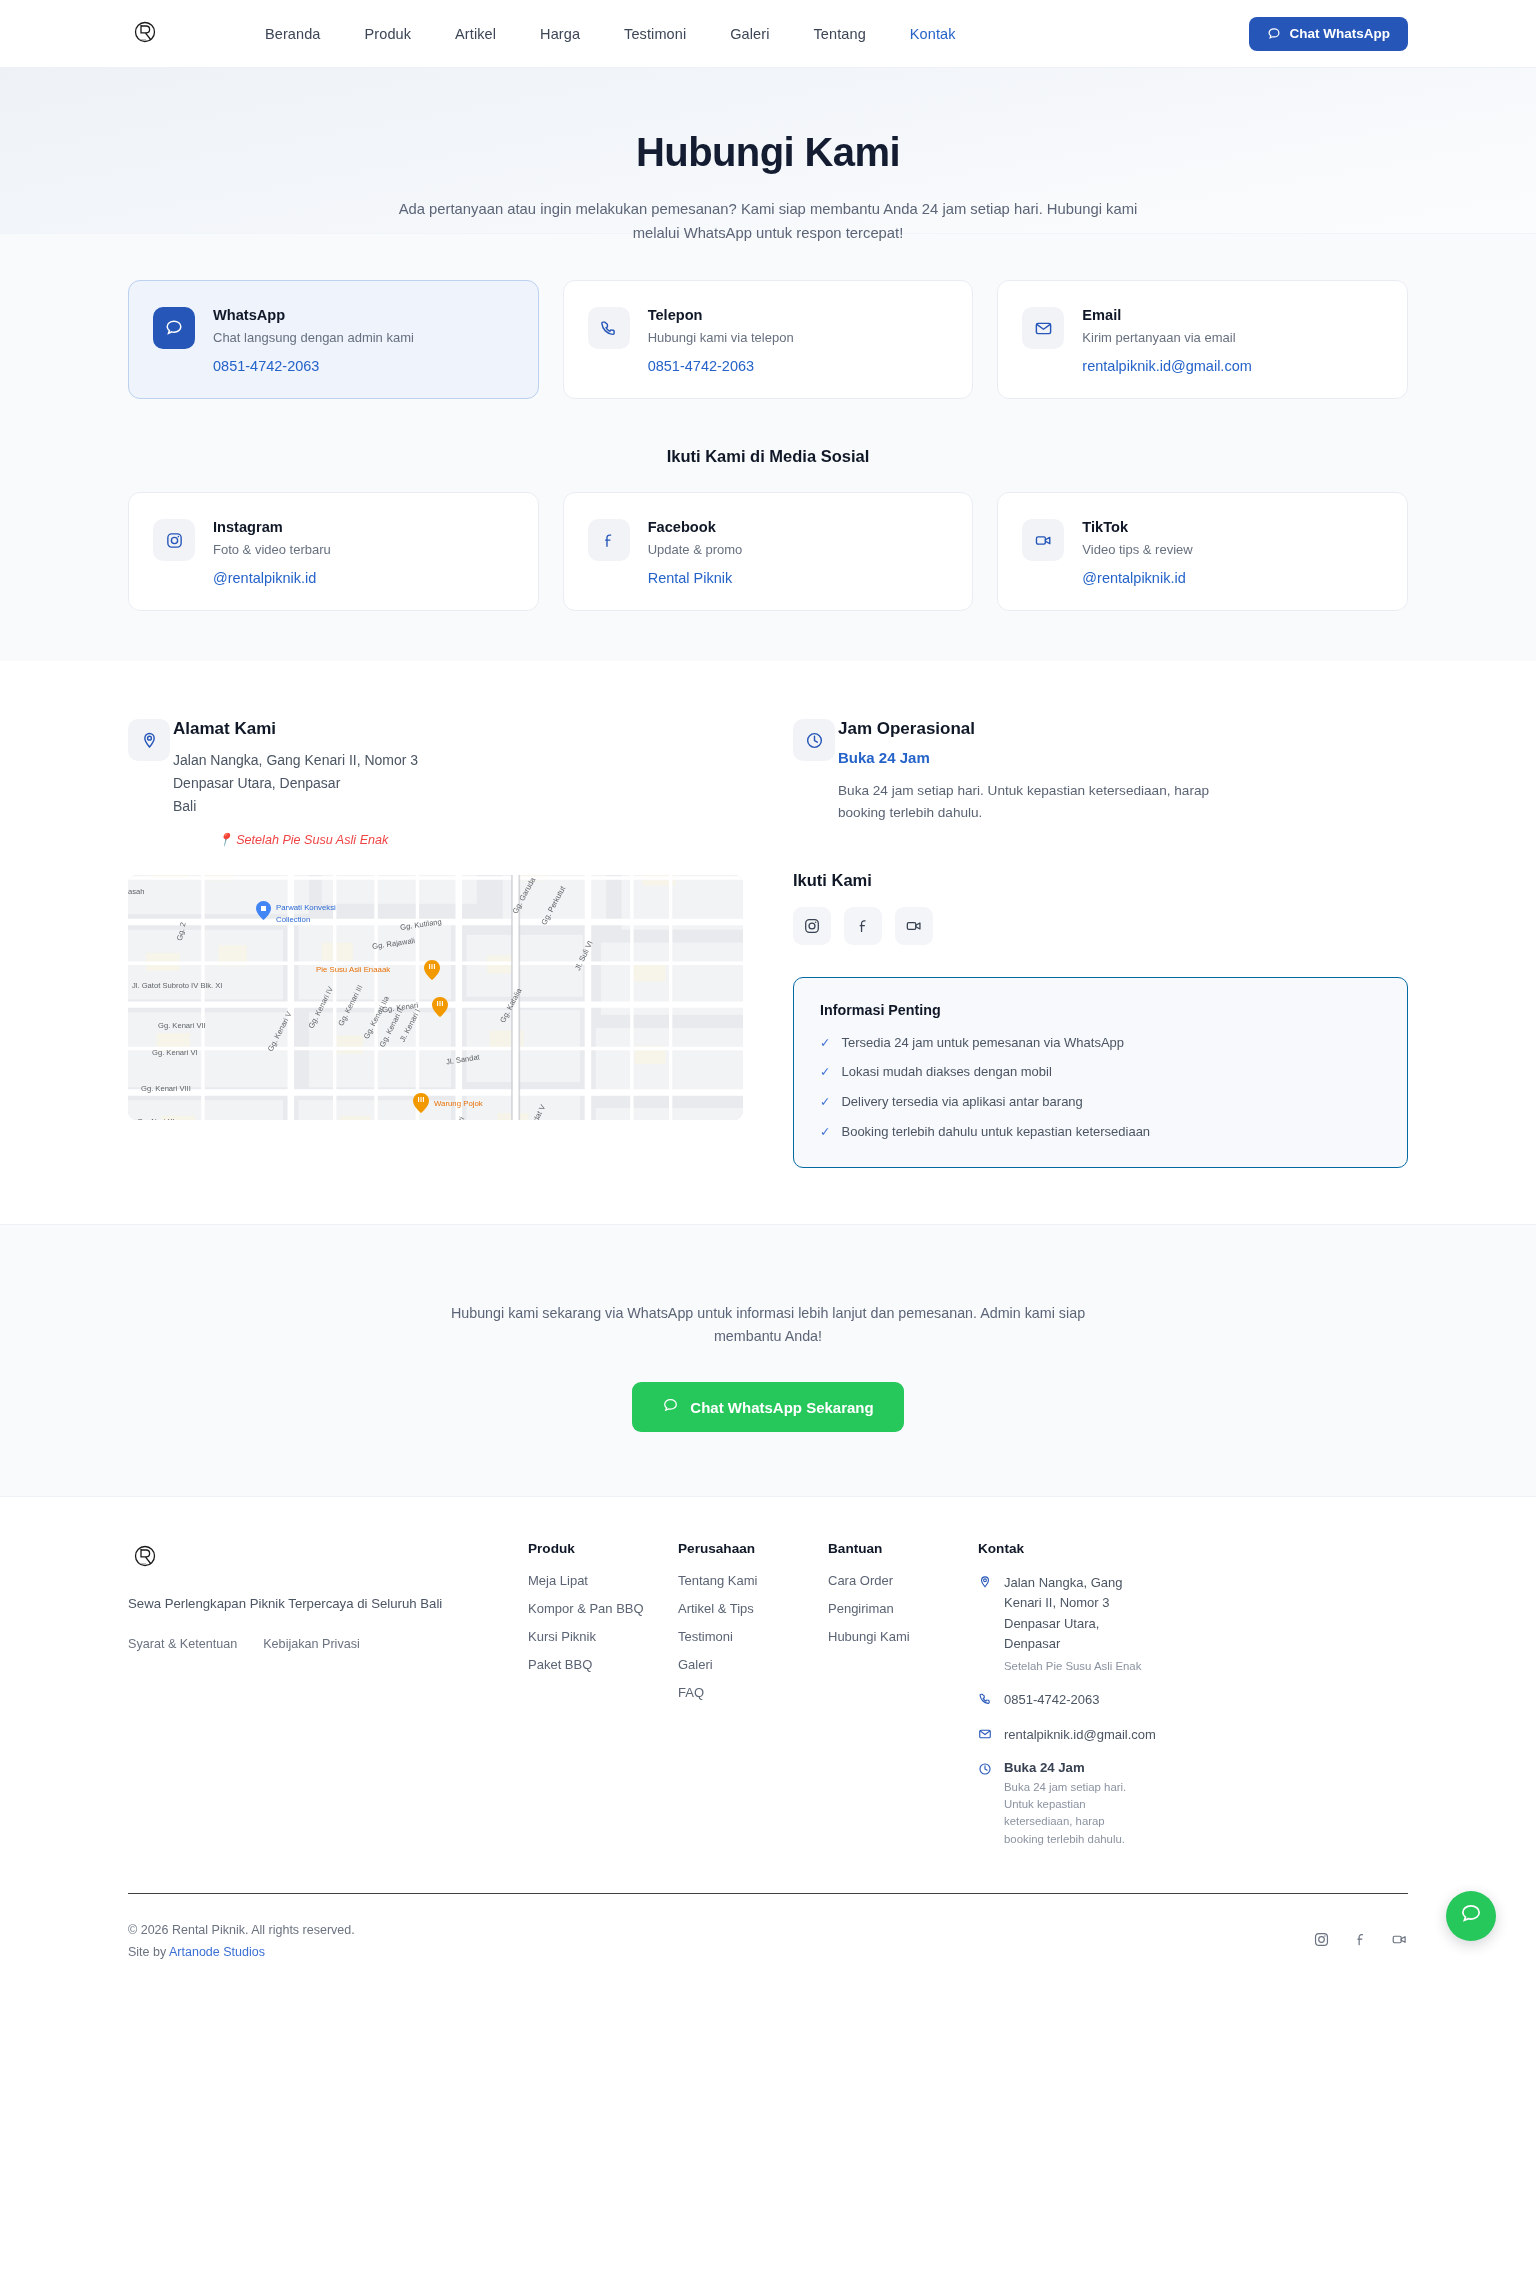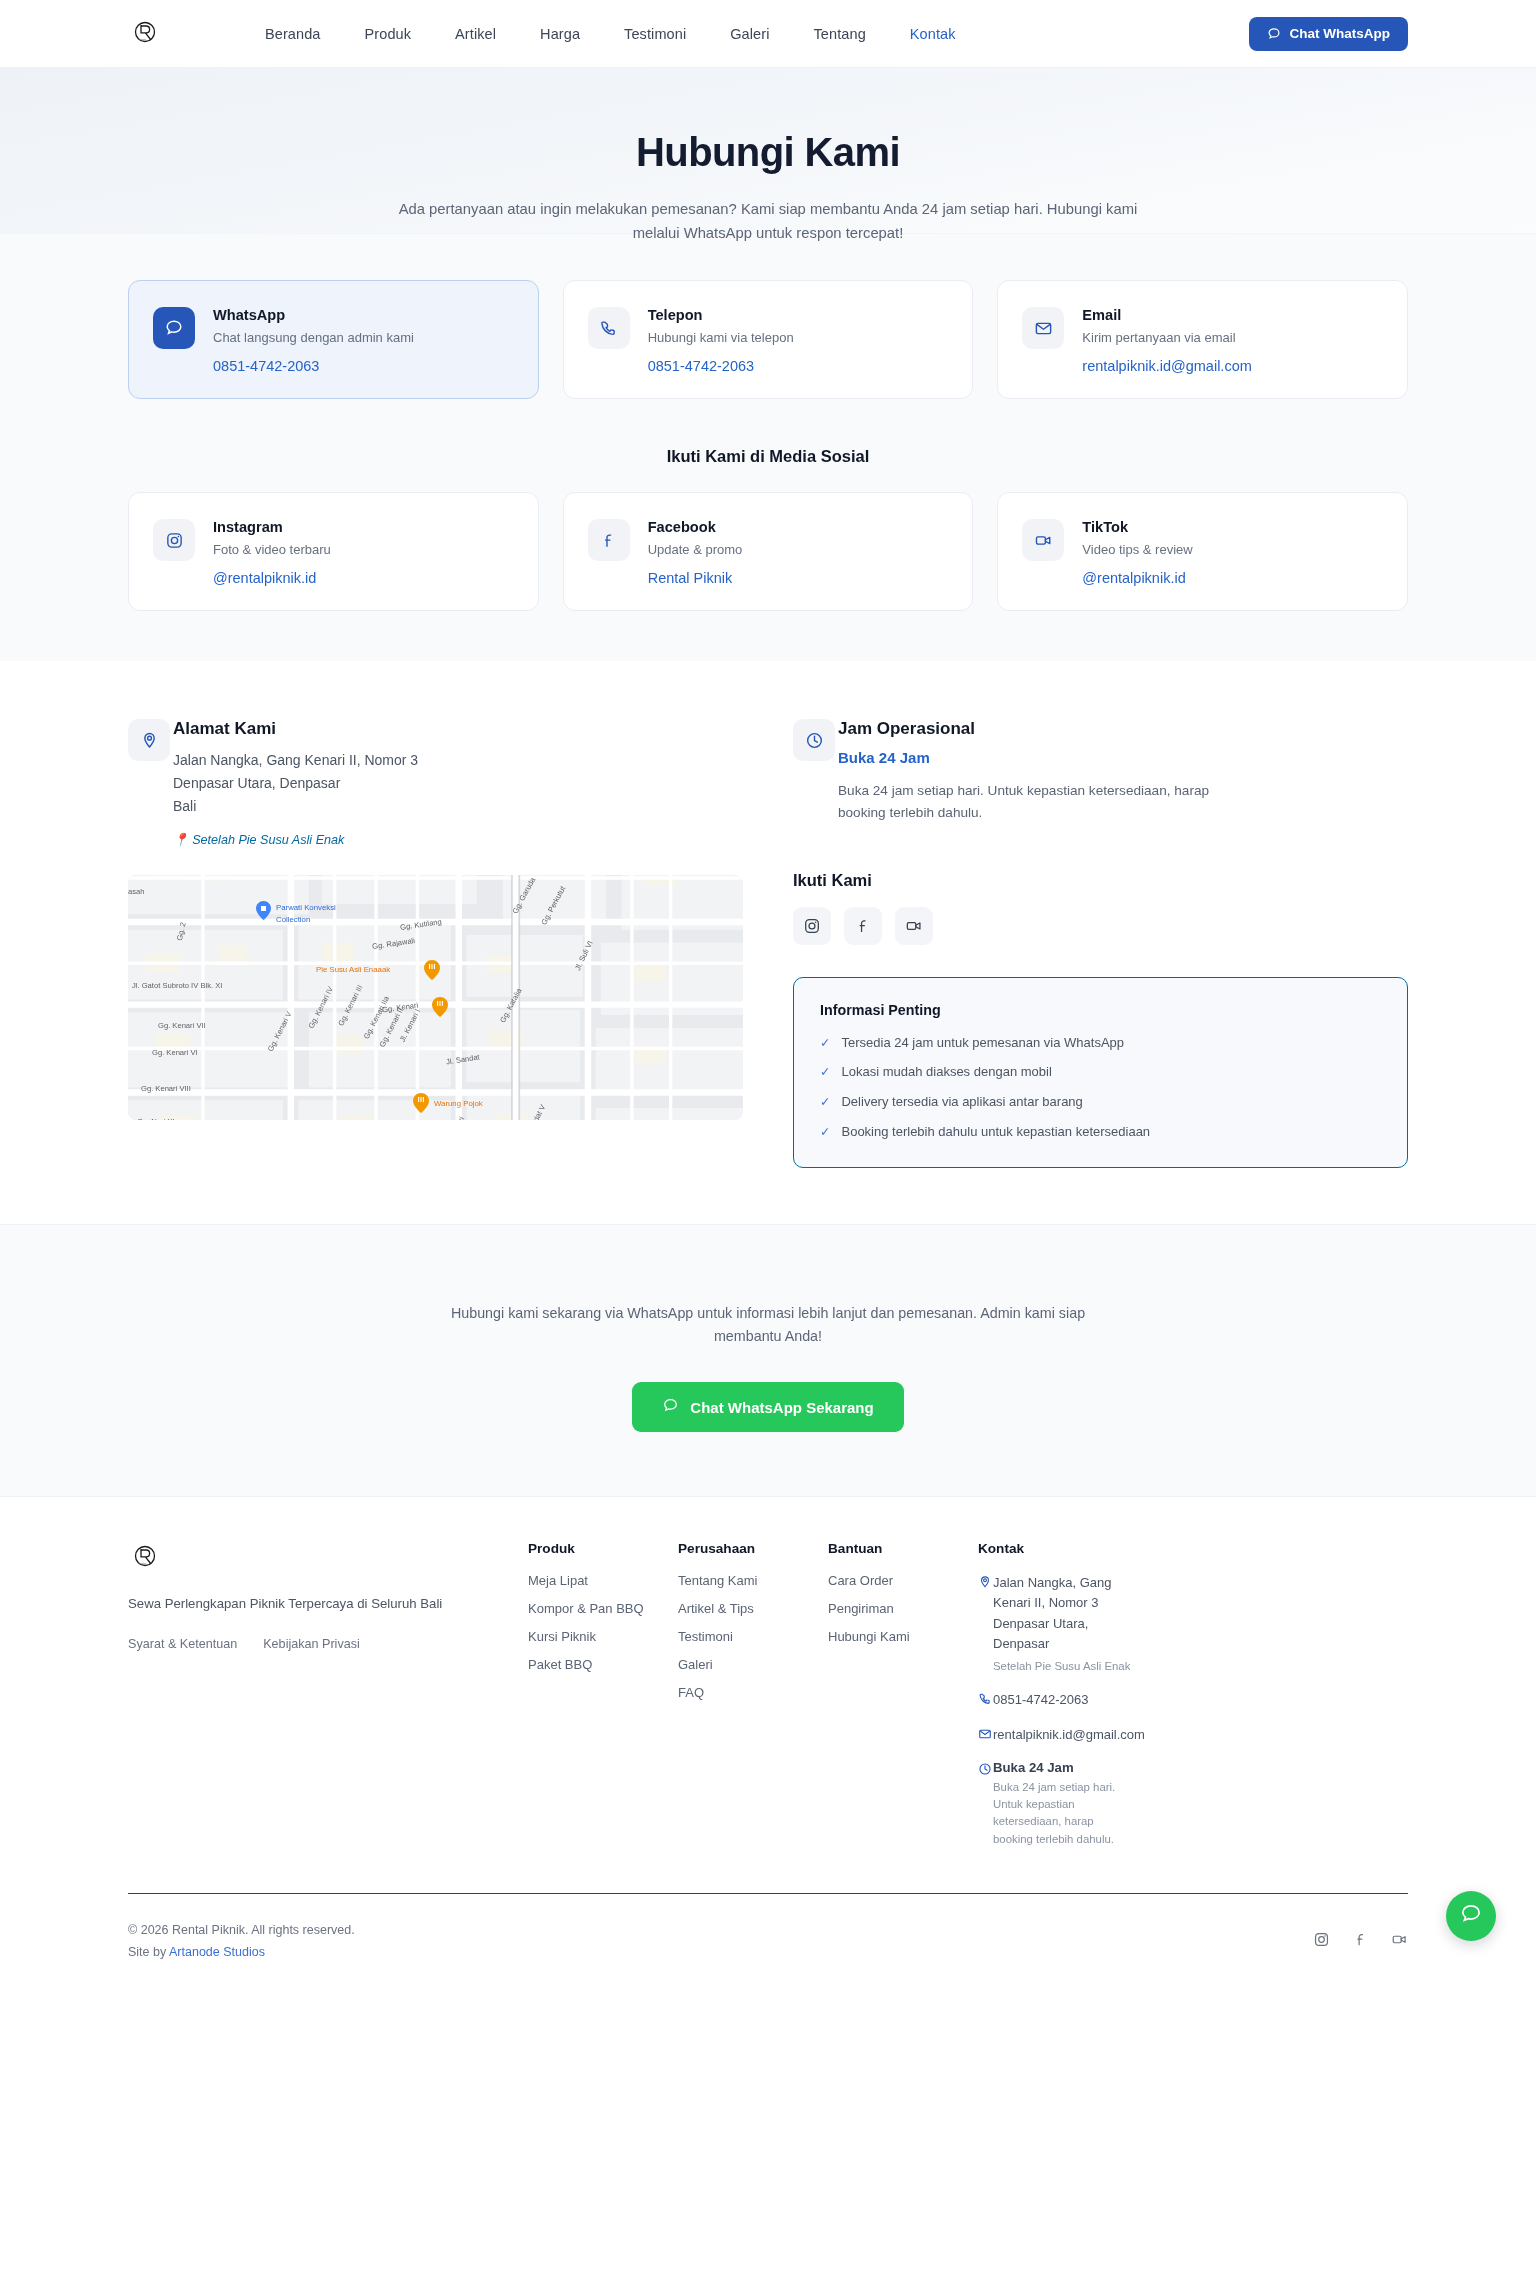--- a/index.html
+++ b/index.html
@@ -50,21 +50,21 @@
 
   .social-title{text-align:center;font-size:16.5px;font-weight:700;color:#101828;
                 margin:48px 0 26px;}
 
   
   .sec-loc{background:#fff;padding:58px 128px 56px;display:flex;gap:50px;}
   .loc-col{flex:1;min-width:0;}
   .loc-head{display:flex;gap:3px;}
   .loc-head h3{font-size:17px;font-weight:700;color:#101828;margin-bottom:10px;}
   .addr-line{font-size:14px;color:#4b5563;line-height:1.63;}
-  .addr-note{margin-top:15px;font-size:12.6px;color:#0369a1;font-style:italic;}
+  .addr-note{margin-top:15px;font-size:12.6px;color:#ef4444;font-style:italic;margin-left:44px;}
   .open-now{font-size:15px;font-weight:700;color:#2563c9;margin-bottom:14px;}
   .open-desc{font-size:13.6px;color:#5b6474;line-height:1.6;max-width:380px;}
   .map{margin-top:28px;height:245px;border-radius:9px;overflow:hidden;position:relative;
        background:#e9eaec;}
   .ikuti-h{font-size:16.5px;font-weight:700;color:#101828;margin-top:47px;}
   .soc-btns{display:flex;gap:13px;margin-top:17px;}
   .soc-btn{width:38px;height:38px;border-radius:9px;background:#f3f5f8;
            display:flex;align-items:center;justify-content:center;cursor:pointer;}
   .info-box{margin-top:32px;background:#f7f9fc;border:1px solid #0369a1;border-radius:10px;
             padding:24px 26px 26px;}
@@ -88,21 +88,21 @@
   .f-grid{display:flex;gap:0;}
   .f-brand{width:400px;padding-right:40px;}
   .f-brand .logo{margin-bottom:18px;}
   .f-tag{font-size:13.2px;color:#4b5563;line-height:1.6;}
   .f-legal{margin-top:23px;display:flex;gap:26px;}
   .f-legal span{font-size:12.6px;color:#6b7280;cursor:pointer;}
   .f-col{width:150px;}
   .f-col.kontak{width:auto;flex:1;}
   .f-col h4{font-size:13.6px;font-weight:700;color:#101828;margin-bottom:17px;}
   .f-col li{list-style:none;font-size:13px;color:#5b6474;margin-bottom:13px;cursor:pointer;}
-  .k-row{display:flex;margin-bottom:15px;align-items:flex-start;}
+  .k-row{display:flex;gap:11px;margin-bottom:15px;align-items:flex-start;}
   .k-row .kic{flex:0 0 15px;margin-top:2px;}
   .k-txt{font-size:13px;color:#4b5563;line-height:1.55;}
   .k-sub{font-size:11.4px;color:#8b93a1;line-height:1.5;margin-top:4px;}
   .k-strong{font-size:13.2px;color:#374151;font-weight:700;}
   .f-bottom{margin-top:30px;border-top:1px solid #404040;padding:26px 0 30px;
             display:flex;align-items:center;}
   .f-copy{font-size:12.5px;color:#6b7280;line-height:1.75;}
   .f-copy a{color:#3b6fd4;text-decoration:none;cursor:pointer;}
   .f-soc{margin-left:auto;display:flex;gap:22px;align-items:center;}
   .f-soc .si{cursor:pointer;color:#6b7280;}

